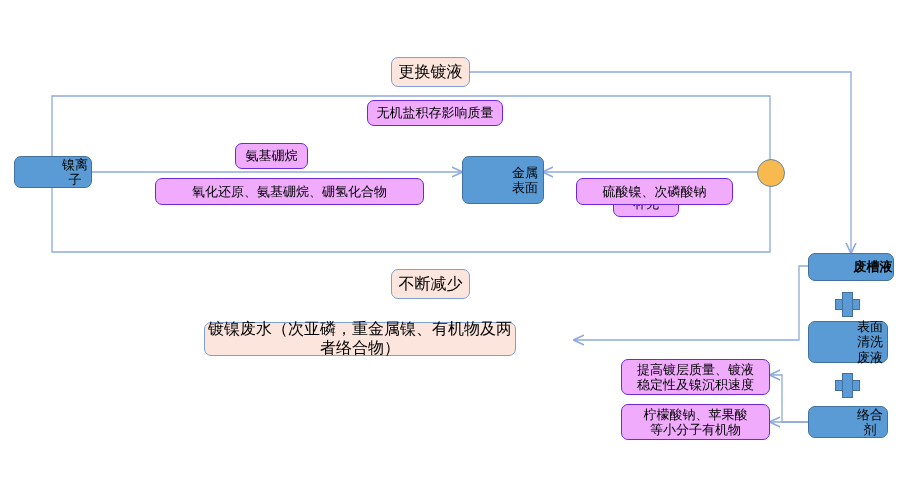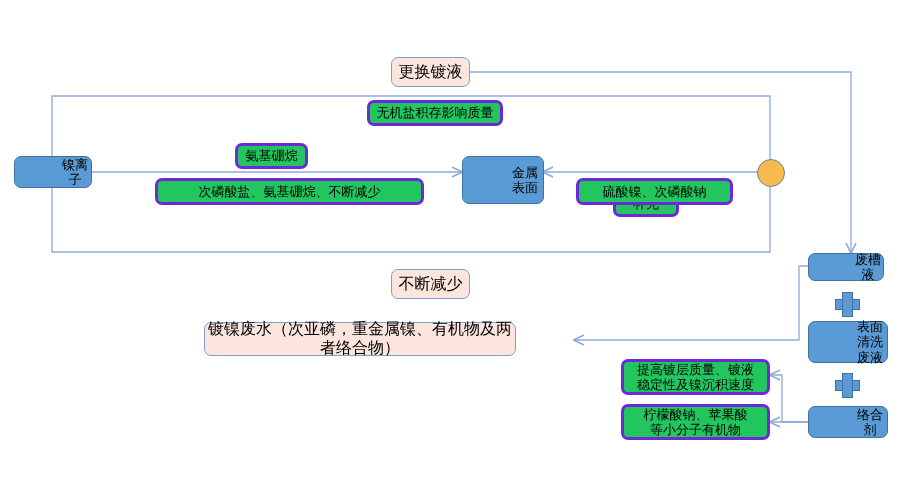--- a/index.html
+++ b/index.html
@@ -30,22 +30,22 @@
     border:1px solid #41719c;
     border-radius:7px;
     color:#000000;
     font-size:13px;
     box-shadow:0 0 0 0 rgba(0,0,0,0);
     padding-left:44px;
   }
 
   
   .green{
-    background:#22c55e;
-    border:3px solid #6d28d9;
+    background:#f0abfc;
+    border:1px solid #6d28d9;
     border-radius:7px;
     color:#000000;
     font-size:13px;
   }
 
   
   .pink{
     background:#fbe5dc;
     border:1px solid #7f9fd0;
     border-radius:7px;
@@ -106,21 +106,21 @@
   </svg>
 
   <div class="node blue" style="left:14px;top:156px;width:78px;height:32px;">
     <span>镍离子</span>
   </div>
 
   <div class="node blue" style="left:462px;top:156px;width:82px;height:48px;">
     <span>金属表面</span>
   </div>
 
-  <div class="node blue" style="left:808px;top:253px;width:76px;height:28px;">
+  <div class="node blue" style="left:808px;top:253px;width:86px;height:28px;font-weight:bold;">
     <span>废槽液</span>
   </div>
 
   <div class="node blue" style="left:808px;top:321px;width:80px;height:42px;">
     <span>表面清洗
 废液</span>
   </div>
 
   <div class="node blue" style="left:808px;top:406px;width:80px;height:32px;">
     <span>络合剂</span>
@@ -132,21 +132,21 @@
 
   <div class="node green" style="left:367px;top:100px;width:136px;height:26px;">
     <span>无机盐积存影响质量</span>
   </div>
 
   <div class="node green" style="left:235px;top:143px;width:73px;height:26px;">
     <span>氨基硼烷</span>
   </div>
 
   <div class="node green" style="left:155px;top:178px;width:269px;height:27px;">
-    <span>次磷酸盐、氨基硼烷、不断减少</span>
+    <span>氧化还原、氨基硼烷、硼氢化合物</span>
   </div>
 
   <div class="node green" style="left:613px;top:143px;width:66px;height:26px;margin-top:48px;">
     <span>补充</span>
   </div>
 
   <div class="node green" style="left:576px;top:178px;width:157px;height:27px;">
     <span>硫酸镍、次磷酸钠</span>
   </div>
 

